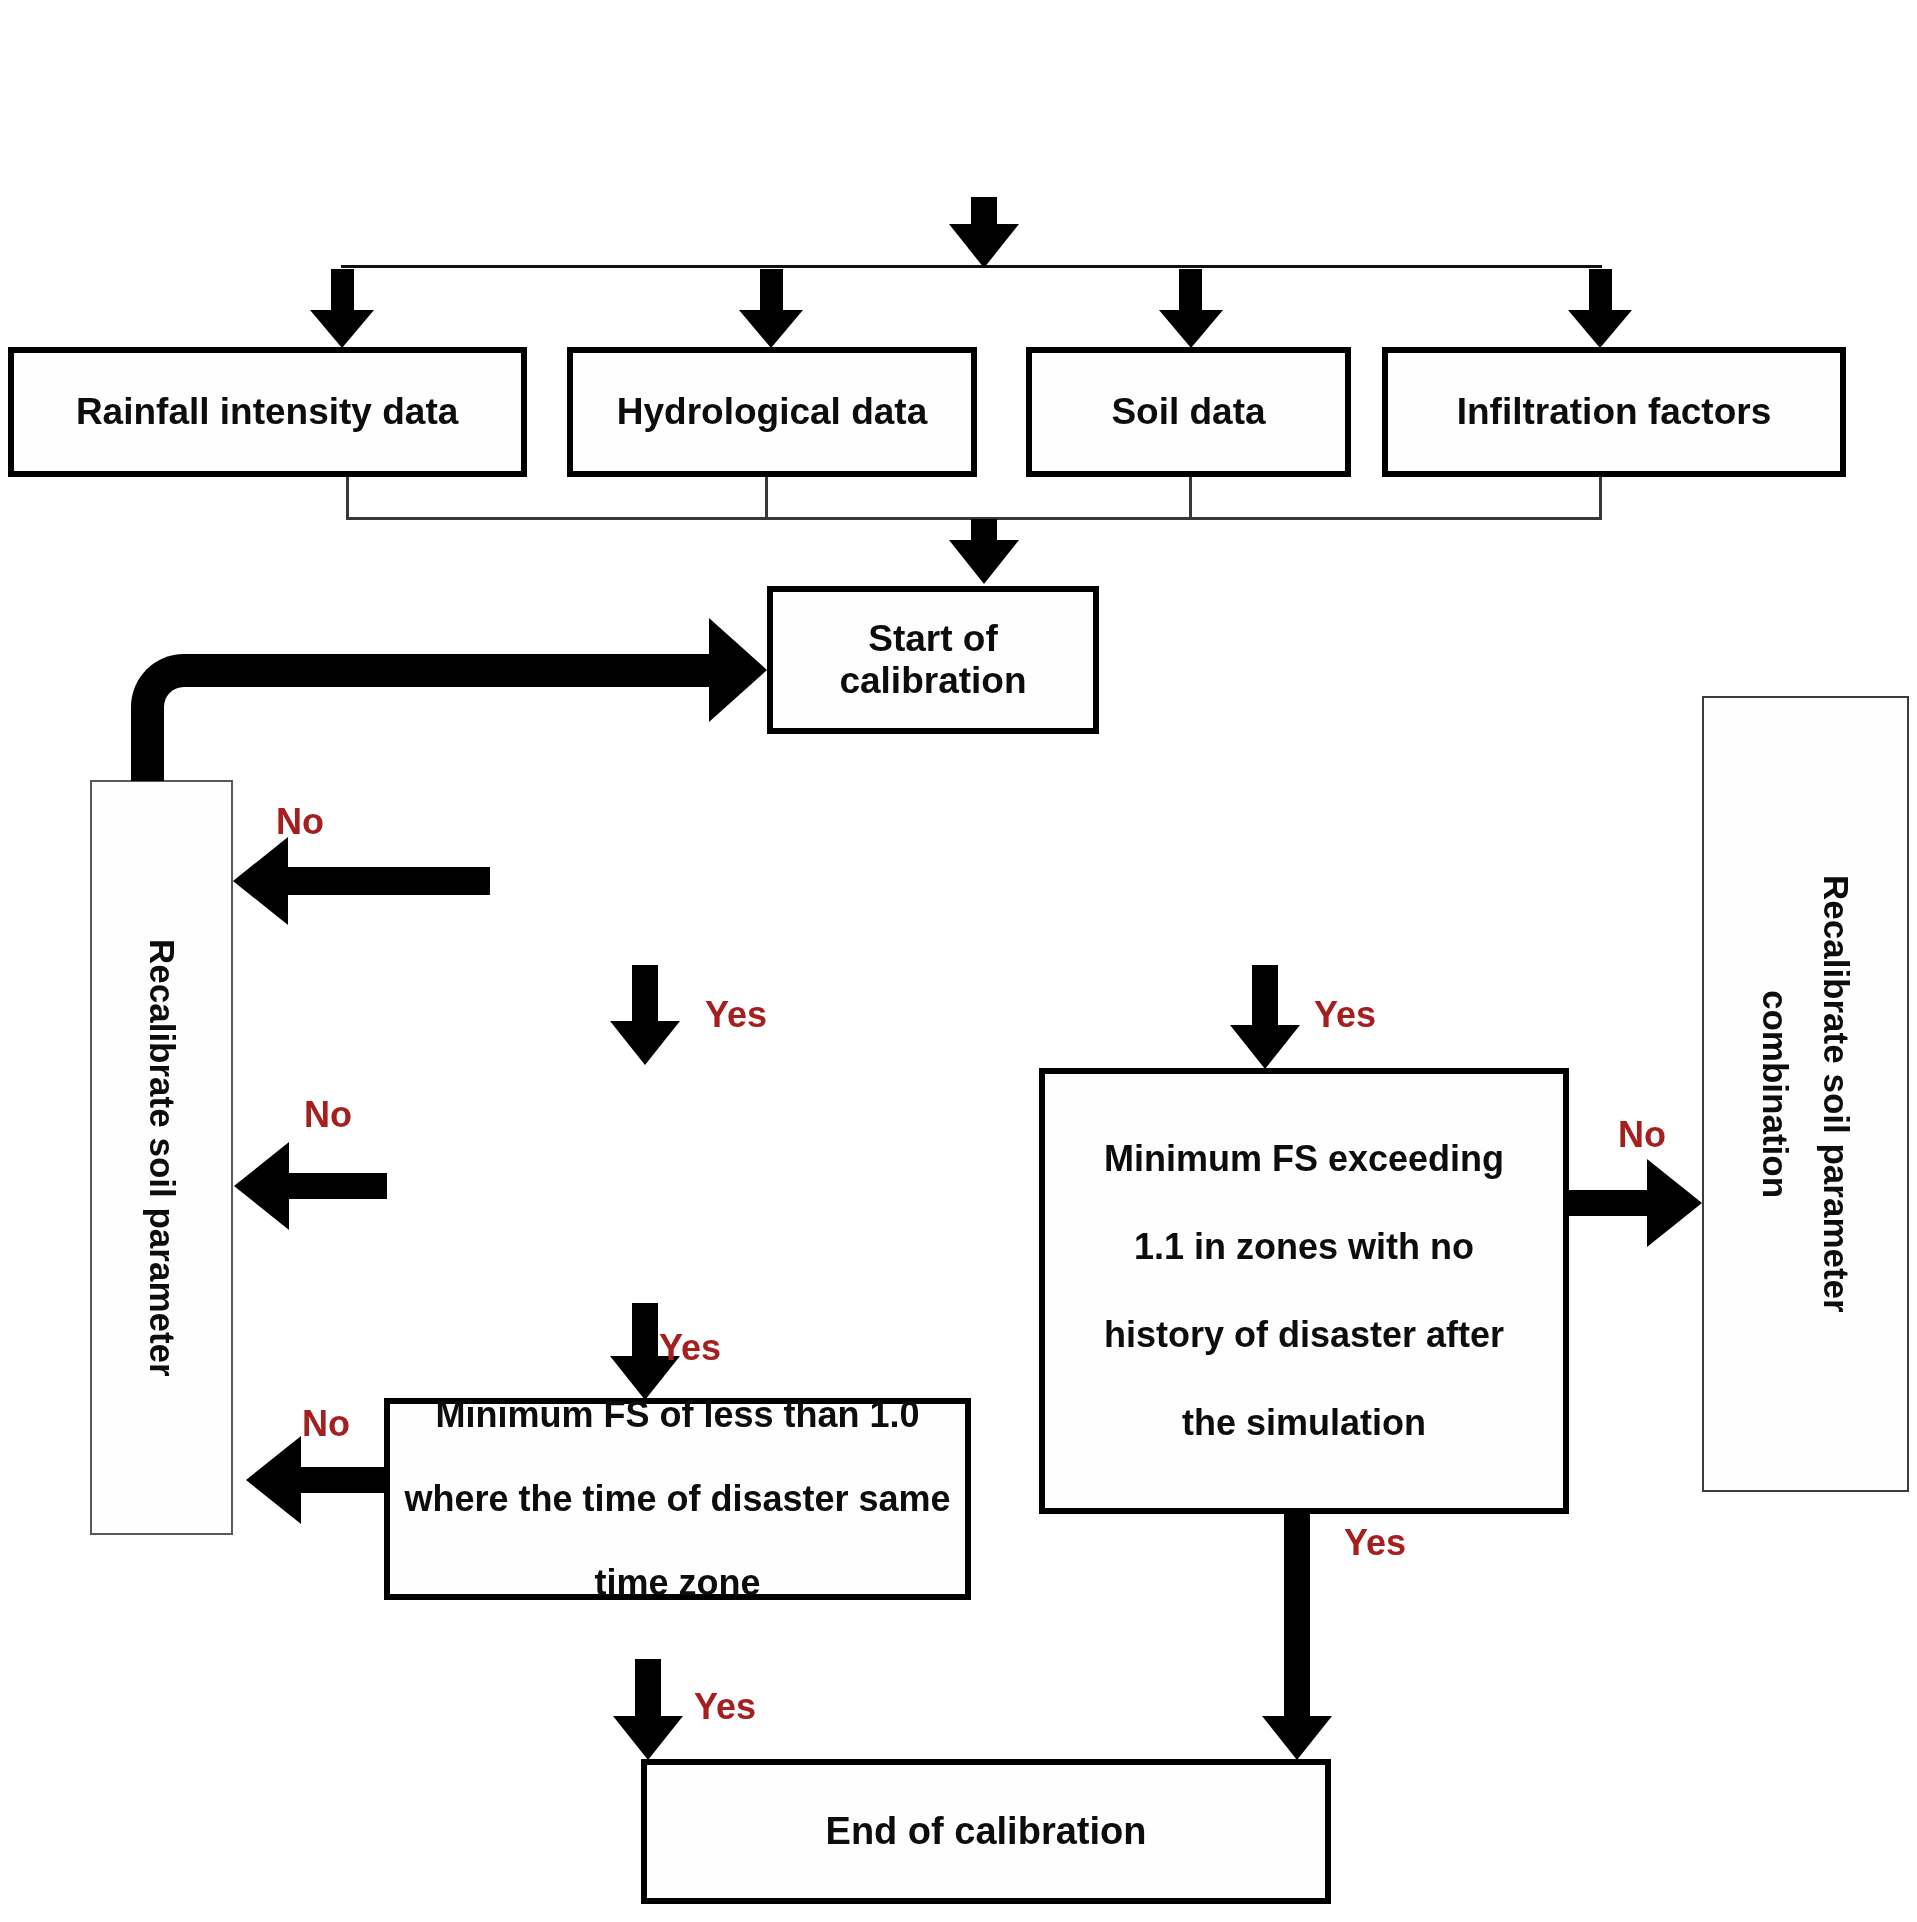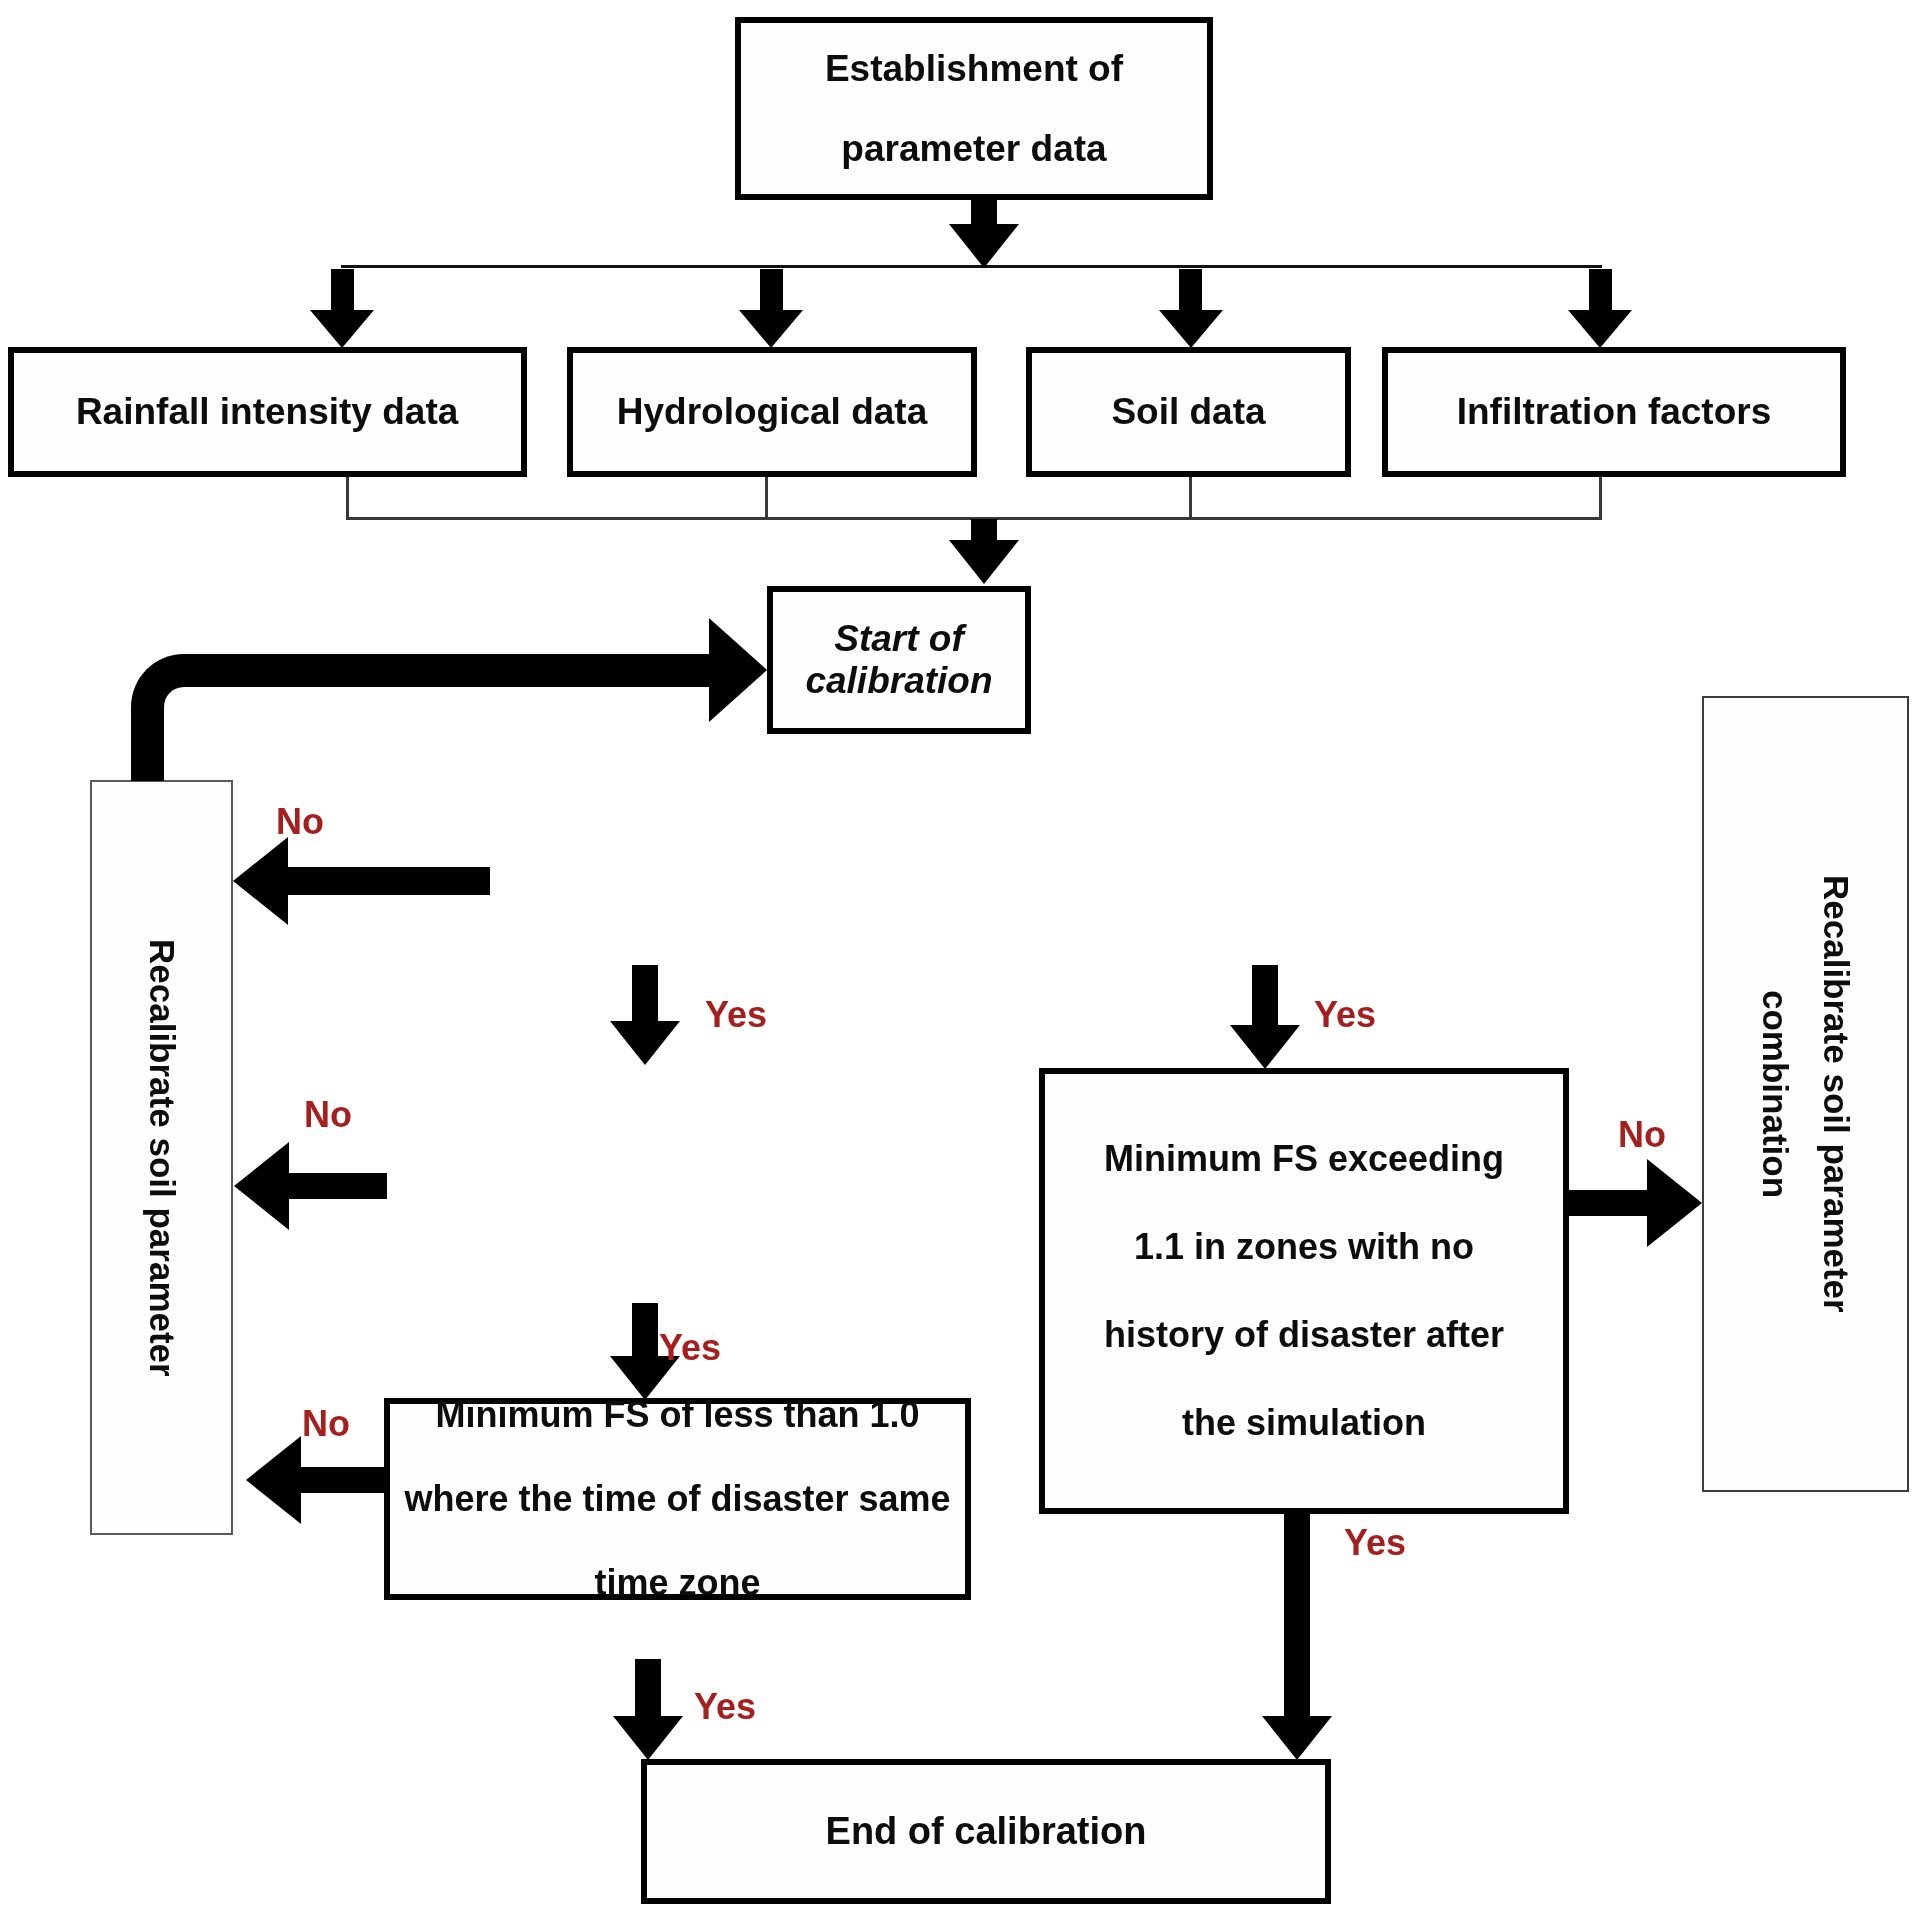--- a/index.html
+++ b/index.html
@@ -36,41 +36,38 @@
   .red-label {
     position:absolute; transform:translate(-50%,-50%);
     color:var(--red); font-weight:bold; font-size:36px; white-space:nowrap;
   }
 </style>
 </head>
 <body>
 
 <div id="canvas">
 
-  <div class="box" style="left:735px;top:17px;width:478px;height:183px;font-size:37px;line-height:80px;padding:0 30.5px;">
-    <span>Establishment of parameter data</span>
-  </div>
 
   <div class="box" style="left:7.6px;top:347px;width:519px;height:130px;font-size:37px;">
     <span>Rainfall intensity data</span>
   </div>
 
   <div class="box" style="left:567px;top:347px;width:410px;height:130px;font-size:37px;">
     <span>Hydrological data</span>
   </div>
 
   <div class="box" style="left:1026px;top:347px;width:325px;height:130px;font-size:37px;">
     <span>Soil data</span>
   </div>
 
   <div class="box" style="left:1382px;top:347px;width:464px;height:130px;font-size:37px;">
     <span>Infiltration factors</span>
   </div>
 
-  <div class="box" style="left:767px;top:586px;width:264px;height:148px;font-size:37px;border-width:6.1px;font-style:italic;">
+  <div class="box" style="left:767px;top:586px;width:332px;height:148px;font-size:37px;border-width:6.1px;">
     <span>Start of calibration</span>
   </div>
 
 
 
   <div class="box" style="left:384px;top:1398px;width:587px;height:202px;font-size:36px;line-height:84px;padding:0 13.7px;">
     <span>Minimum FS of less than 1.0 where the time of disaster same time zone</span>
   </div>
 
   <div class="box" style="left:1039px;top:1068px;width:530px;height:446px;font-size:36px;line-height:88px;padding:0 30.5px;">

